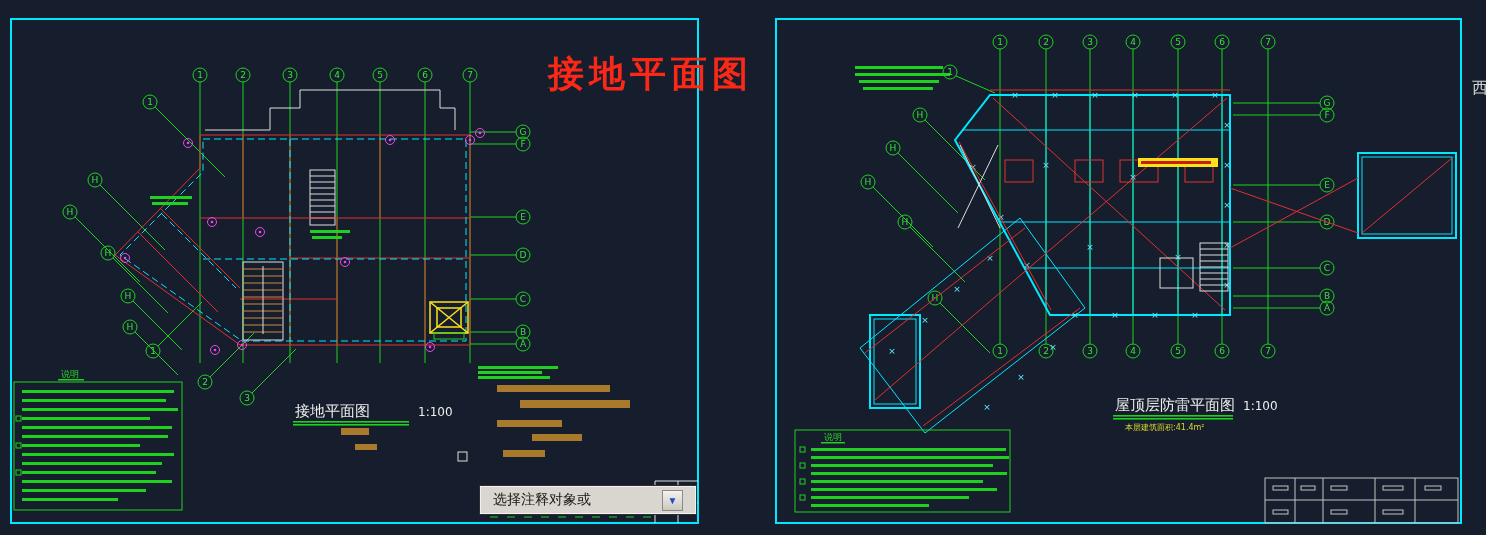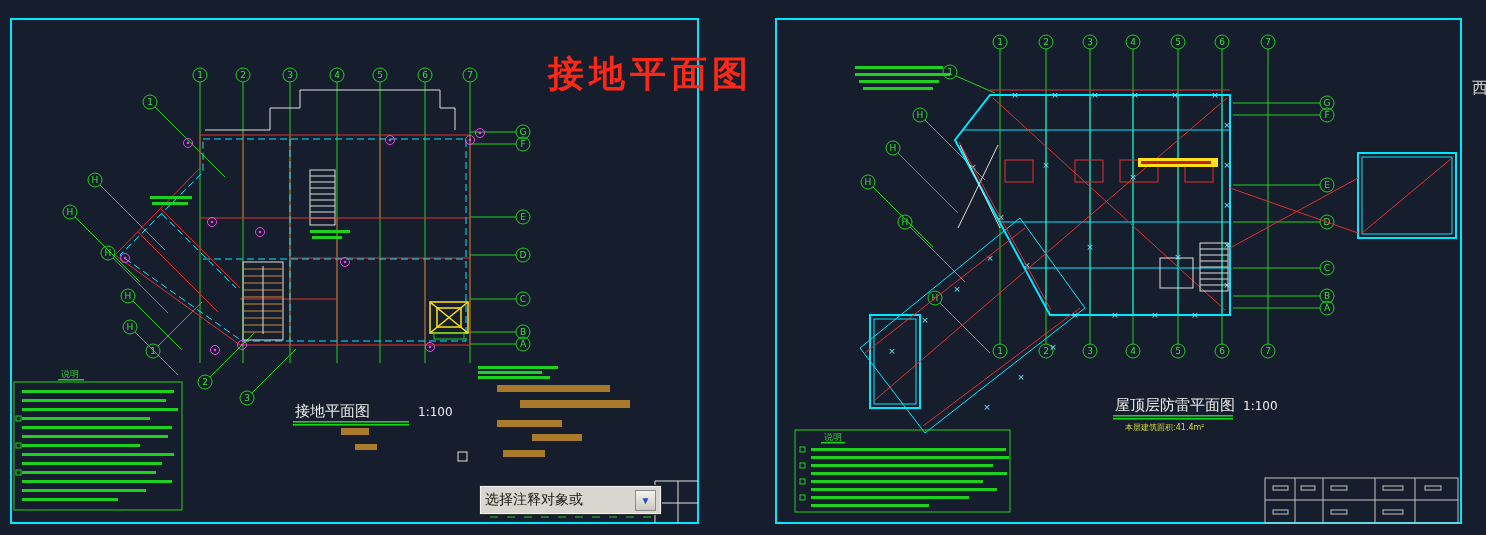--- a/index.html
+++ b/index.html
@@ -39,23 +39,23 @@
   .sub{fill:#d9d92e;font-size:8px;}
   
   .xg text{fill:#63e9ff;font-size:9px;text-anchor:middle;}
   
   .tbg line,.tbg rect{stroke:#c2c2c2;stroke-width:1;fill:none;}
   .tbb{fill:#b5b5b5;}
   
   .big-title{position:absolute;left:548px;top:50px;font-size:36px;font-weight:bold;color:#fb2818;
              letter-spacing:5px;white-space:nowrap;}
   .margin-char{position:absolute;left:1472px;top:78px;font-size:16px;color:#cfcfcf;}
-  .command-box{position:absolute;left:480px;top:486px;width:181px;height:28px;background:#d9d6cf;
+  .command-box{position:absolute;left:480px;top:486px;width:216px;height:28px;background:#d9d6cf;
                border:1px solid #f2f2f2;outline:1px solid #2e2e2e;box-sizing:border-box;display:flex;
-               align-items:center;padding:2px 4px;
+               align-items:center;padding:2px 12px;
                font-family:"Liberation Sans","DejaVu Sans",sans-serif;}
   .cmd-text{flex:1;font-size:14px;color:#15150f;white-space:nowrap;overflow:hidden;}
   .cmd-btn{width:19px;height:19px;background:linear-gradient(#f5f3ef,#ccc8bf);border:1px solid #8a8a8a;
            display:flex;align-items:center;justify-content:center;font-size:10px;color:#1c50cc;cursor:pointer;}
 </style>
 </head>
 <body>
 
 <div class="canvas">
 

